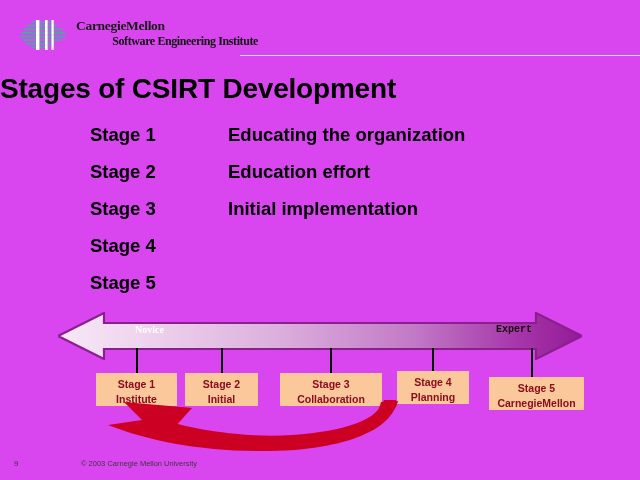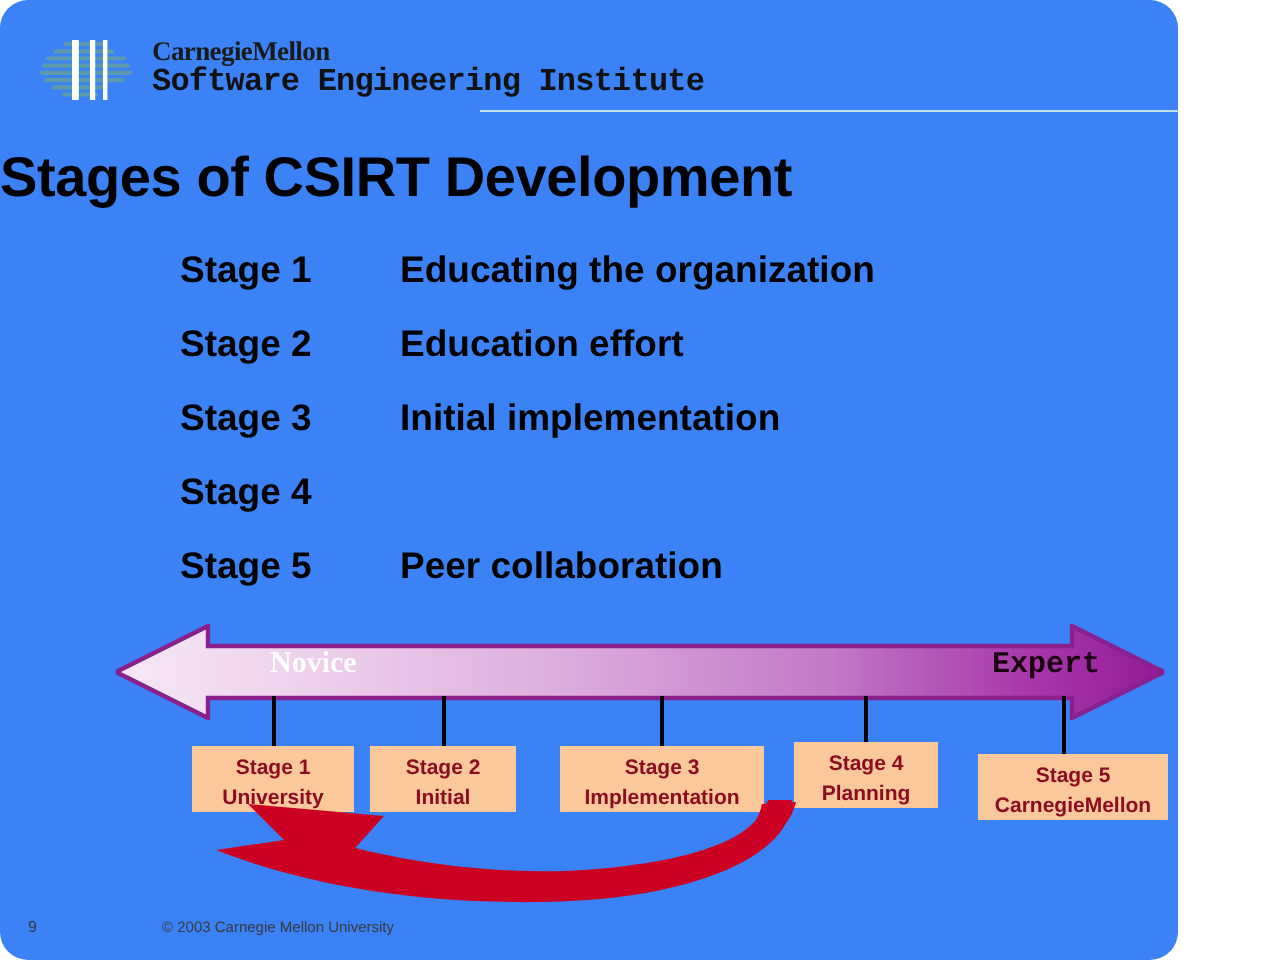--- a/index.html
+++ b/index.html
@@ -5,25 +5,24 @@
   html, body {
     margin: 0;
     padding: 0;
     background: #ffffff;
   }
   body {
     font-family: "Liberation Sans", sans-serif;
   }
   #slide {
     position: relative;
-    width: 589px;
+    width: 640px;
     height: 480px;
     overflow: hidden;
-    background: #3b82f6;
-    border-radius: 14px;
+    background: #d946ef;
   }
 
   
   #logo-block {
     position: absolute;
     left: 18px;
     top: 18px;
     width: 240px;
     height: 36px;
   }
@@ -43,22 +42,22 @@
   .logo-line-1 {
     font-family: "Liberation Serif", serif;
     font-size: 13.5px;
     font-weight: bold;
     color: #1a1a1a;
     letter-spacing: -0.3px;
     line-height: 15px;
     white-space: nowrap;
   }
   .logo-line-2 {
-    font-family: Liberation Mono, monospace;
-    font-size: 16px;
+    font-family: Liberation Serif, serif;
+    font-size: 12px;
     font-weight: bold;
     color: #111111;
     letter-spacing: -0.4px;
     line-height: 16px;
     white-space: nowrap;
     text-align: right;
   }
   #header-rule {
     position: absolute;
     left: 240px;
@@ -99,37 +98,38 @@
     font-size: 18.5px;
     font-weight: bold;
     color: #000000;
     white-space: nowrap;
   }
   .stage-desc {
     font-size: 18.5px;
     font-weight: bold;
     color: #000000;
     white-space: nowrap;
+    margin-left: 28px;
   }
 
   
   #scale-arrow {
     position: absolute;
     left: 58px;
     top: 312px;
     width: 524px;
     height: 48px;
   }
   #scale-arrow svg {
     display: block;
   }
   .scale-label {
     position: absolute;
     font-family: "Liberation Serif", serif;
-    font-size: 15px;
+    font-size: 10px;
     font-weight: bold;
     white-space: nowrap;
   }
   #label-novice {
     left: 135px;
     top: 324px;
     color: #ffffff;
   }
   #label-expert {
     left: 496px;
@@ -242,21 +242,20 @@
     </div>
     <div class="stage-row">
       <div class="stage-key">Stage 3</div>
       <div class="stage-desc">Initial implementation</div>
     </div>
     <div class="stage-row">
       <div class="stage-key">Stage 4</div>
     </div>
     <div class="stage-row">
       <div class="stage-key">Stage 5</div>
-      <div class="stage-desc">Peer collaboration</div>
     </div>
   </div>
 
   <div id="scale-arrow">
     <svg width="524" height="48" viewBox="0 0 524 48">
       <defs>
         <linearGradient id="scaleGrad" x1="0" y1="0" x2="1" y2="0">
           <stop offset="0" stop-color="#f7e8f6"></stop>
           <stop offset="0.14" stop-color="#f0d7ef"></stop>
           <stop offset="0.42" stop-color="#dcafdd"></stop>
@@ -272,31 +271,31 @@
   <div class="scale-label" id="label-expert">Expert</div>
 
   <div class="tick" style="left:136px; top:348px; height:26px;"></div>
   <div class="tick" style="left:221px; top:348px; height:26px;"></div>
   <div class="tick" style="left:330px; top:348px; height:26px;"></div>
   <div class="tick" style="left:432px; top:348px; height:26px;"></div>
   <div class="tick" style="left:531px; top:348px; height:30px;"></div>
 
   <div class="stage-box" style="left:96px; top:373px; width:81px; height:33px;">
     <div class="box-stage">Stage 1</div>
-    <div class="box-name">University</div>
+    <div class="box-name">Institute</div>
   </div>
 
   <div class="stage-box" style="left:185px; top:373px; width:73px; height:33px;">
     <div class="box-stage">Stage 2</div>
     <div class="box-name">Initial</div>
   </div>
 
   <div class="stage-box" style="left:280px; top:373px; width:102px; height:33px;">
     <div class="box-stage">Stage 3</div>
-    <div class="box-name">Implementation</div>
+    <div class="box-name">Collaboration</div>
   </div>
 
   <div class="stage-box" style="left:397px; top:371px; width:72px; height:33px;">
     <div class="box-stage">Stage 4</div>
     <div class="box-name">Planning</div>
   </div>
 
   <div class="stage-box" style="left:489px; top:377px; width:95px; height:33px;">
     <div class="box-stage">Stage 5</div>
     <div class="box-name">CarnegieMellon</div>

